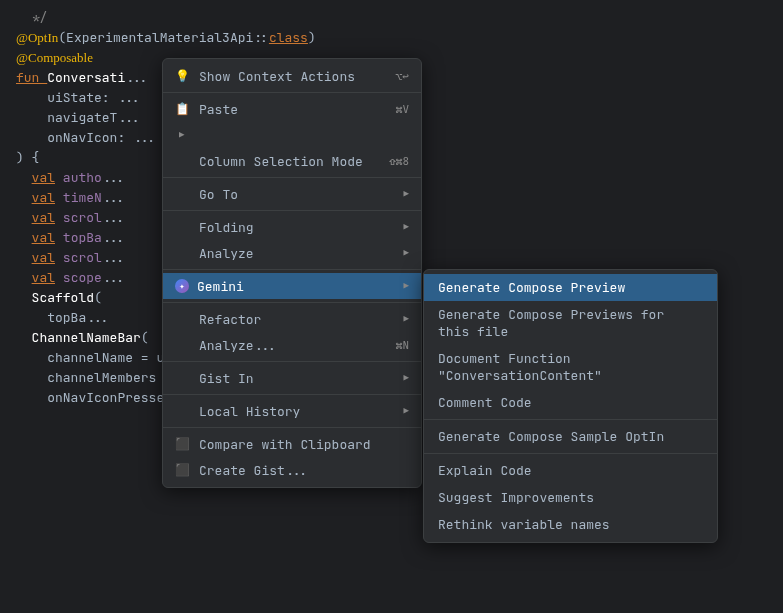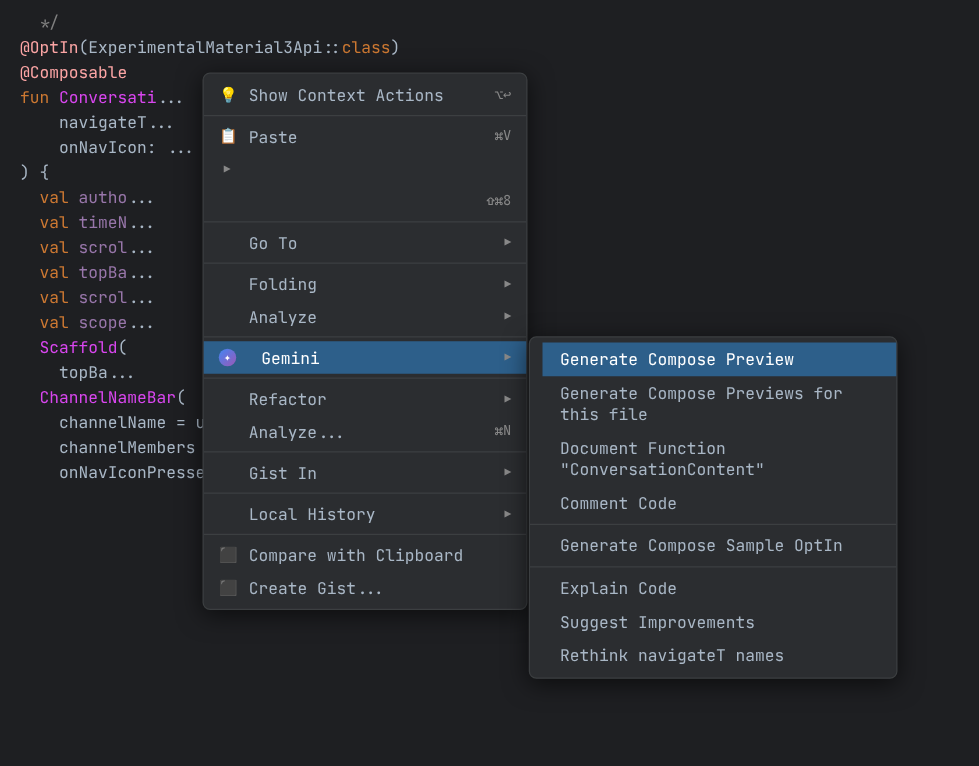--- a/index.html
+++ b/index.html
@@ -23,24 +23,24 @@
       font-size: 13px;
       line-height: 20px;
     }
 
     .code-line {
       display: flex;
       padding: 0 16px;
       white-space: pre;
     }
 
-    .kw { color: #cc7832; }
-    .fn { color: #d946ef; }
+    .kw { color: #cc7832; text-decoration: underline; }
+    .fn { color: #ffffff; }
     .cls { color: #a9b7c6; text-align: right; }
-    .ann { color: #fca5a5; }
+    .ann { color: #eab308; font-family: Liberation Serif, serif; }
     .var { color: #9876aa; text-align: center; }
     .param { color: #a9b7c6; }
     .comment { color: #808080; }
 
     
     .context-menu {
       position: absolute;
       top: 58px;
       left: 162px;
       width: 260px;
@@ -64,21 +64,20 @@
       position: relative;
     }
 
     .menu-item.active {
       background: #2d5f8a;
       color: #ffffff;
     }
 
     .menu-item.active .menu-item-label {
       color: #ffffff;
-      margin-left: 12px;
     }
 
     .menu-item-left {
       display: flex;
       align-items: center;
       gap: 8px;
     }
 
     .menu-item-icon {
       width: 16px;
@@ -146,21 +145,20 @@
     }
 
     .submenu-item {
       display: flex;
       align-items: center;
       padding: 5px 14px;
       cursor: pointer;
       color: #a9b7c6;
       font-size: 13px;
       min-height: 26px;
-      margin-left: 10px;
     }
 
     .submenu-item:first-child {
       background: #2d5f8a;
       color: #ffffff;
     }
 
     .submenu-separator {
       height: 1px;
       background: #3c3f41;
@@ -174,20 +172,21 @@
 
 <div class="code-area">
   <div class="code-line"><span class="comment">  */</span></div>
   <div class="code-line">
     <span class="ann">@OptIn</span><span class="cls">(ExperimentalMaterial3Api::</span><span class="kw">class</span><span class="cls">)</span>
   </div>
   <div class="code-line"><span class="ann">@Composable</span></div>
   <div class="code-line">
     <span class="kw">fun </span><span class="fn">Conversati</span><span class="cls">...</span>
   </div>
+  <div class="code-line"><span>    <span class="param">uiState</span>: ...</span></div>
   <div class="code-line"><span>    <span class="param">navigateT</span>...</span></div>
   <div class="code-line"><span>    <span class="param">onNavIcon</span>: ...</span></div>
   <div class="code-line"><span>) {</span></div>
   <div class="code-line"></div>
   <div class="code-line"><span>  <span class="kw">val</span> <span class="var">autho</span>...</span></div>
   <div class="code-line"><span>  <span class="kw">val</span> <span class="var">timeN</span>...</span></div>
   <div class="code-line"></div>
   <div class="code-line"><span>  <span class="kw">val</span> <span class="var">scrol</span>...</span></div>
   <div class="code-line"><span>  <span class="kw">val</span> <span class="var">topBa</span>...</span></div>
   <div class="code-line"><span>  <span class="kw">val</span> <span class="var">scrol</span>...</span></div>
@@ -226,20 +225,21 @@
     </div>
   </div>
 
   <div class="menu-item">
     <div class="menu-item-right has-arrow"></div>
   </div>
 
   <div class="menu-item">
     <div class="menu-item-left">
       <div class="menu-item-icon"></div>
+      <span class="menu-item-label">Column Selection Mode</span>
     </div>
     <div class="menu-item-right">
       <span>⇧⌘8</span>
     </div>
   </div>
 
   <div class="menu-separator"></div>
 
   <div class="menu-item">
     <div class="menu-item-left">
@@ -304,21 +304,21 @@
 
       <div class="submenu-item">
         <span>Explain Code</span>
       </div>
 
       <div class="submenu-item">
         <span>Suggest Improvements</span>
       </div>
 
       <div class="submenu-item">
-        <span>Rethink navigateT names</span>
+        <span>Rethink variable names</span>
       </div>
     </div>
   </div>
 
   <div class="menu-separator"></div>
 
   <div class="menu-item">
     <div class="menu-item-left">
       <div class="menu-item-icon"></div>
       <span class="menu-item-label">Refactor</span>

